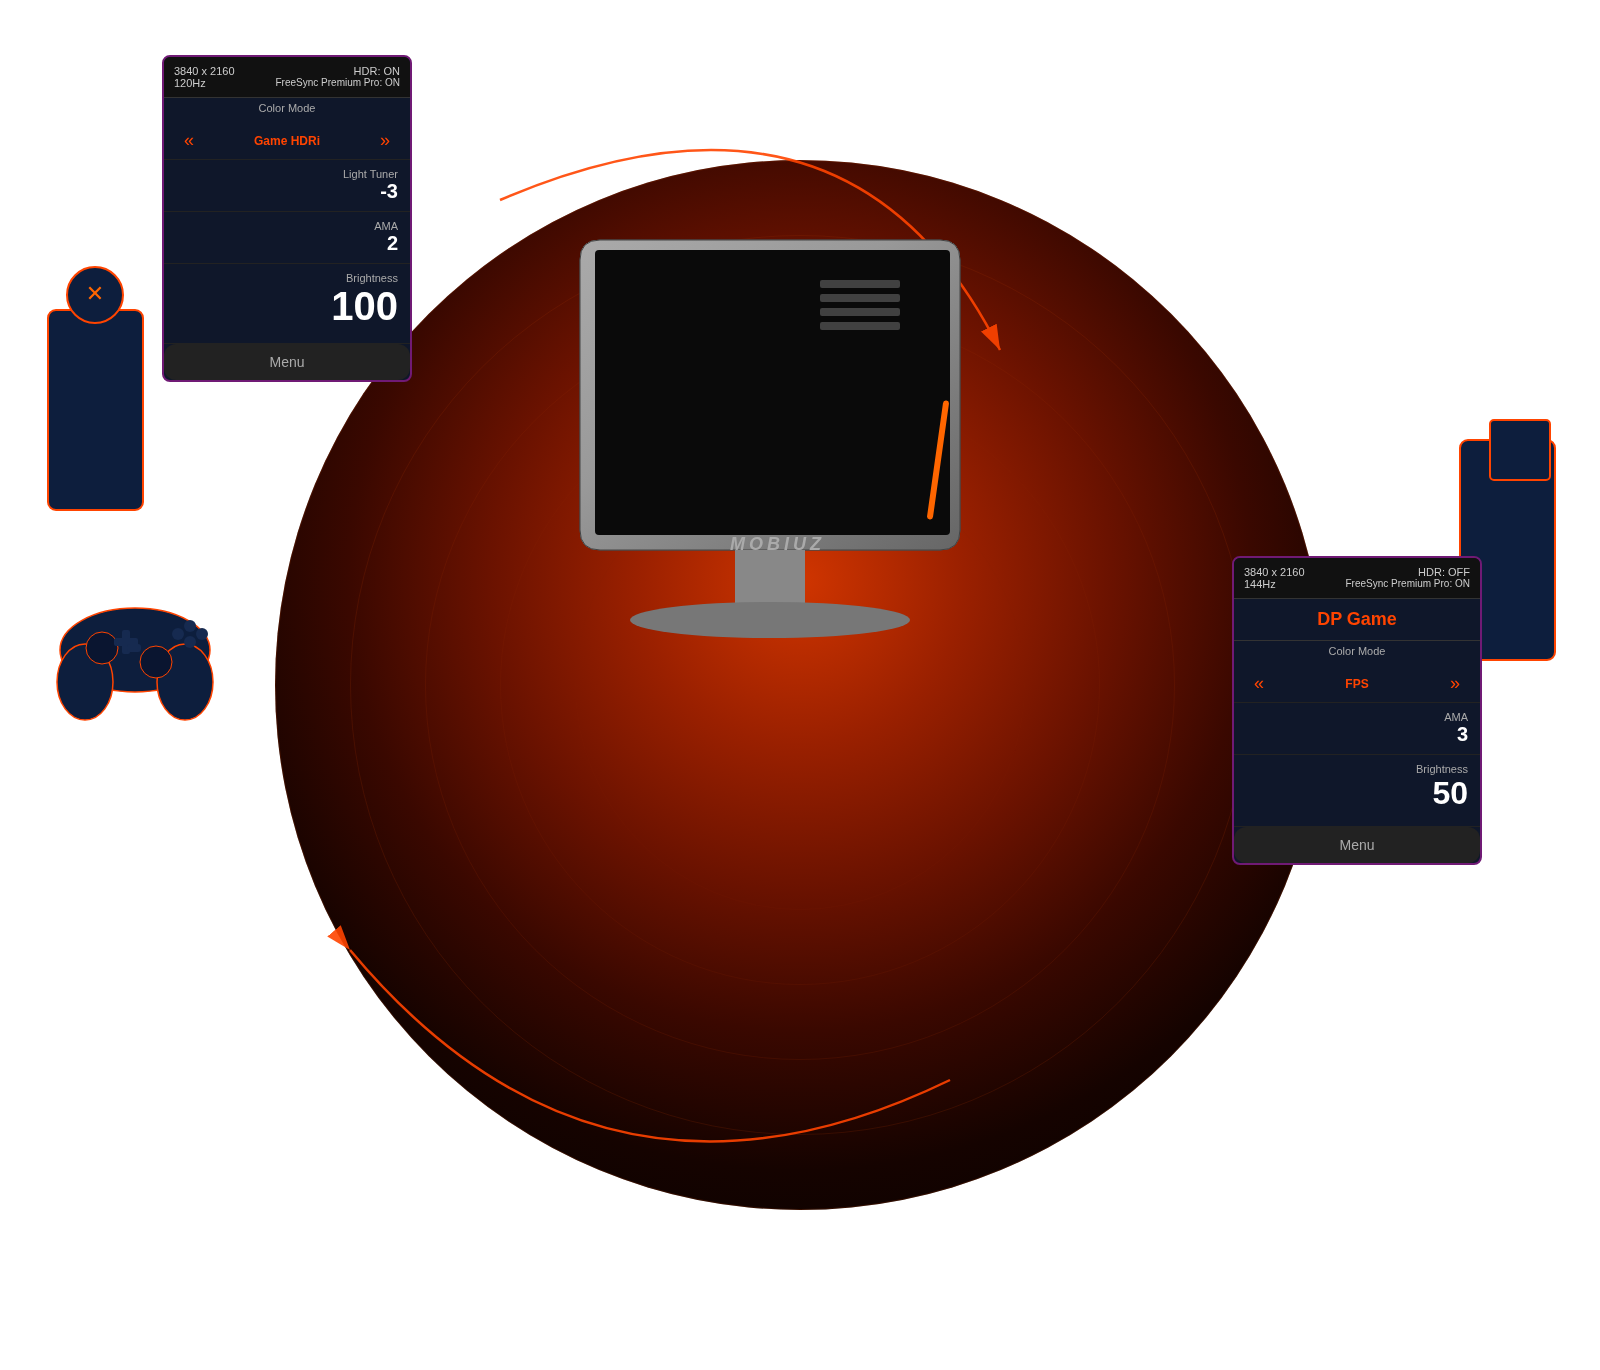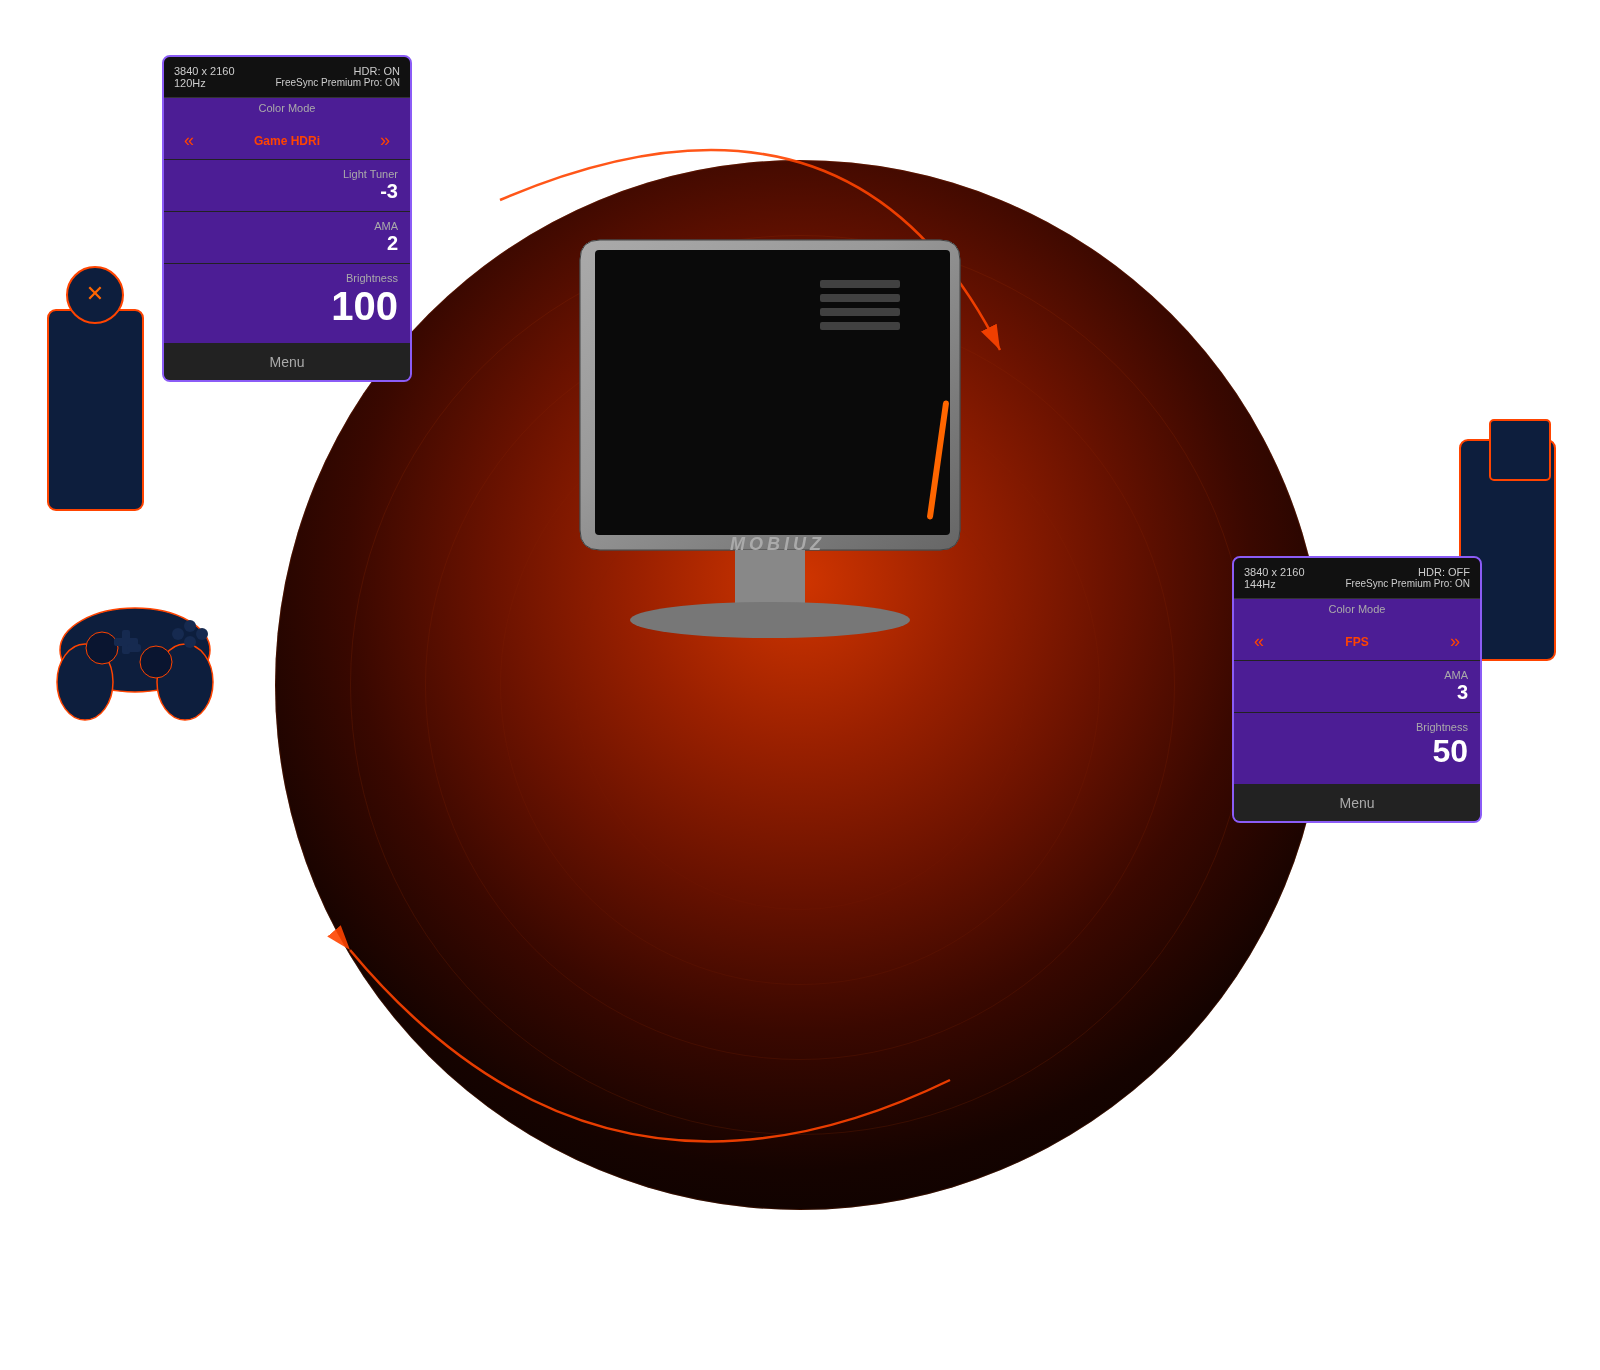--- a/index.html
+++ b/index.html
@@ -15,22 +15,22 @@
     .scene {
       width: 1600px;
       height: 1370px;
       position: relative;
       background: #fff;
     }
 
     
     .osd-panel {
       position: absolute;
-      background: #4c1d95;
-      border: 2px solid #8b5cf6;
+      background: #0f172a;
+      border: 2px solid #701a75;
       border-radius: 8px;
       width: 240px;
       z-index: 20;
       overflow: hidden;
     }
 
     .osd-notch-left {
       position: absolute;
       left: -14px;
       top: 50%;
@@ -107,20 +107,21 @@
       padding-top: 16px;
     }
 
     .osd-menu-btn {
       background: #222;
       color: #aaa;
       text-align: center;
       padding: 10px;
       font-size: 14px;
       cursor: pointer;
+      border-radius: 12px;
     }
 
     
     .osd-left {
       top: 55px;
       left: 160px;
     }
 
     
     .osd-right {
@@ -289,20 +290,21 @@
       <div class="osd-header-line1">
         <span>3840 x 2160</span>
         <span>HDR: OFF</span>
       </div>
       <div class="osd-header-line1">
         <span>144Hz</span>
         <span style="font-size:10px;">FreeSync Premium Pro: ON</span>
       </div>
     </div>
 
+    <div class="osd-title">DP Game</div>
 
     <div class="osd-color-section">
       <div style="font-size:11px;color:#aaa;text-align:center;">Color Mode</div>
       <div class="osd-color-inner">
         <span class="osd-arrow">«</span>
         <span class="osd-color-value">FPS</span>
         <span class="osd-arrow">»</span>
       </div>
     </div>
 

